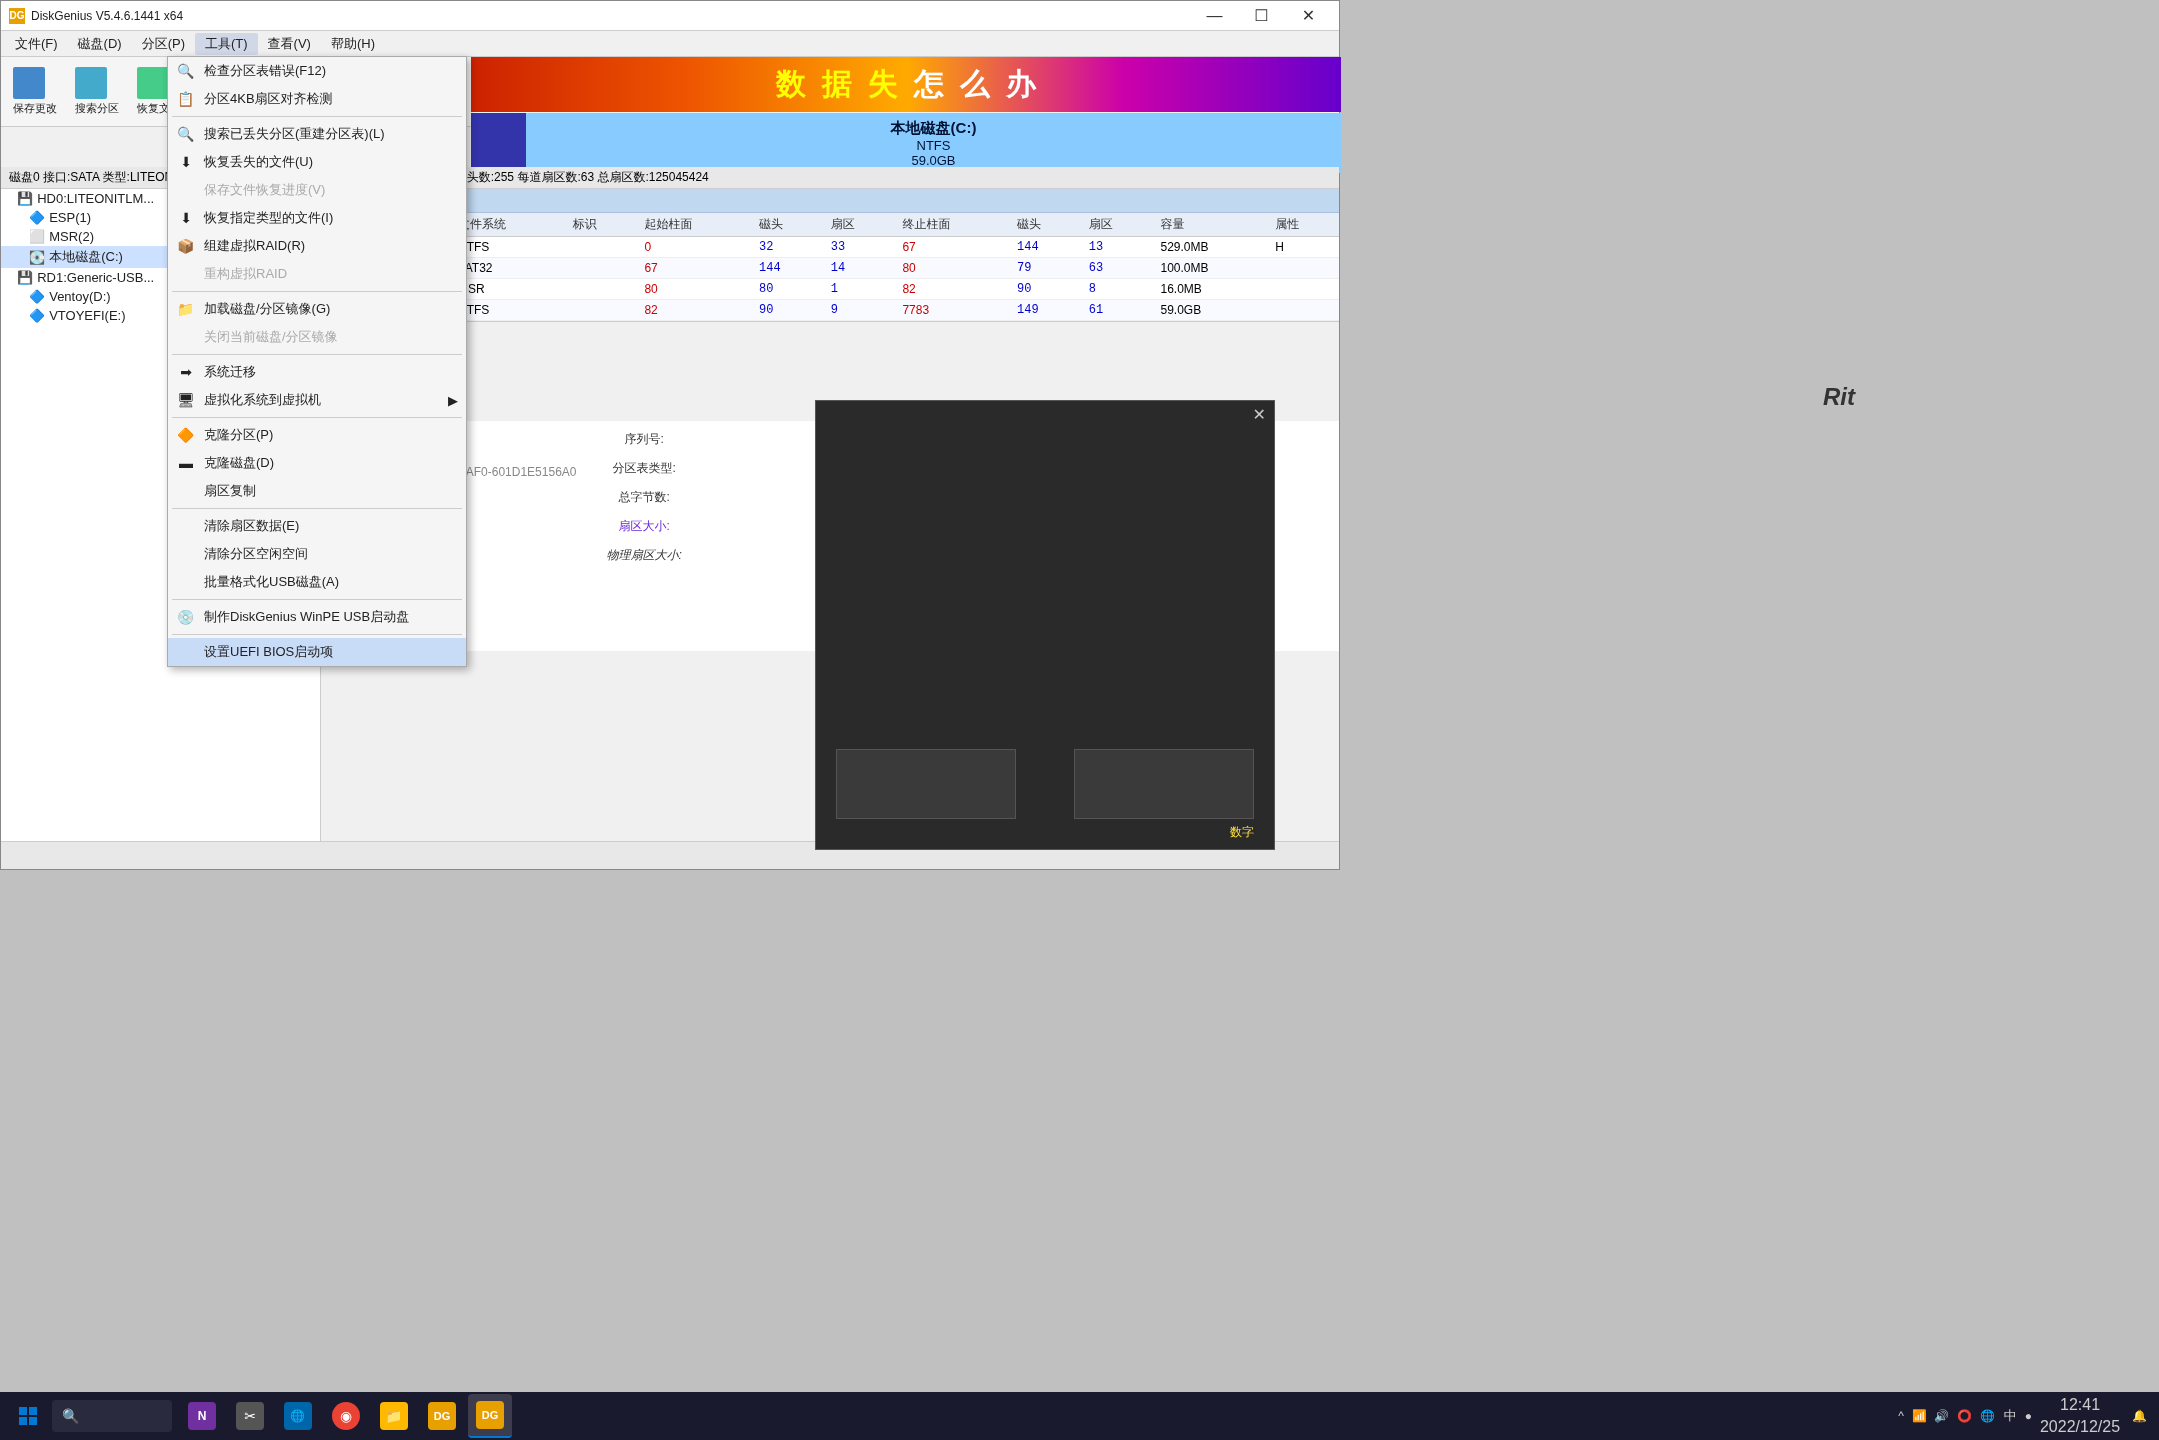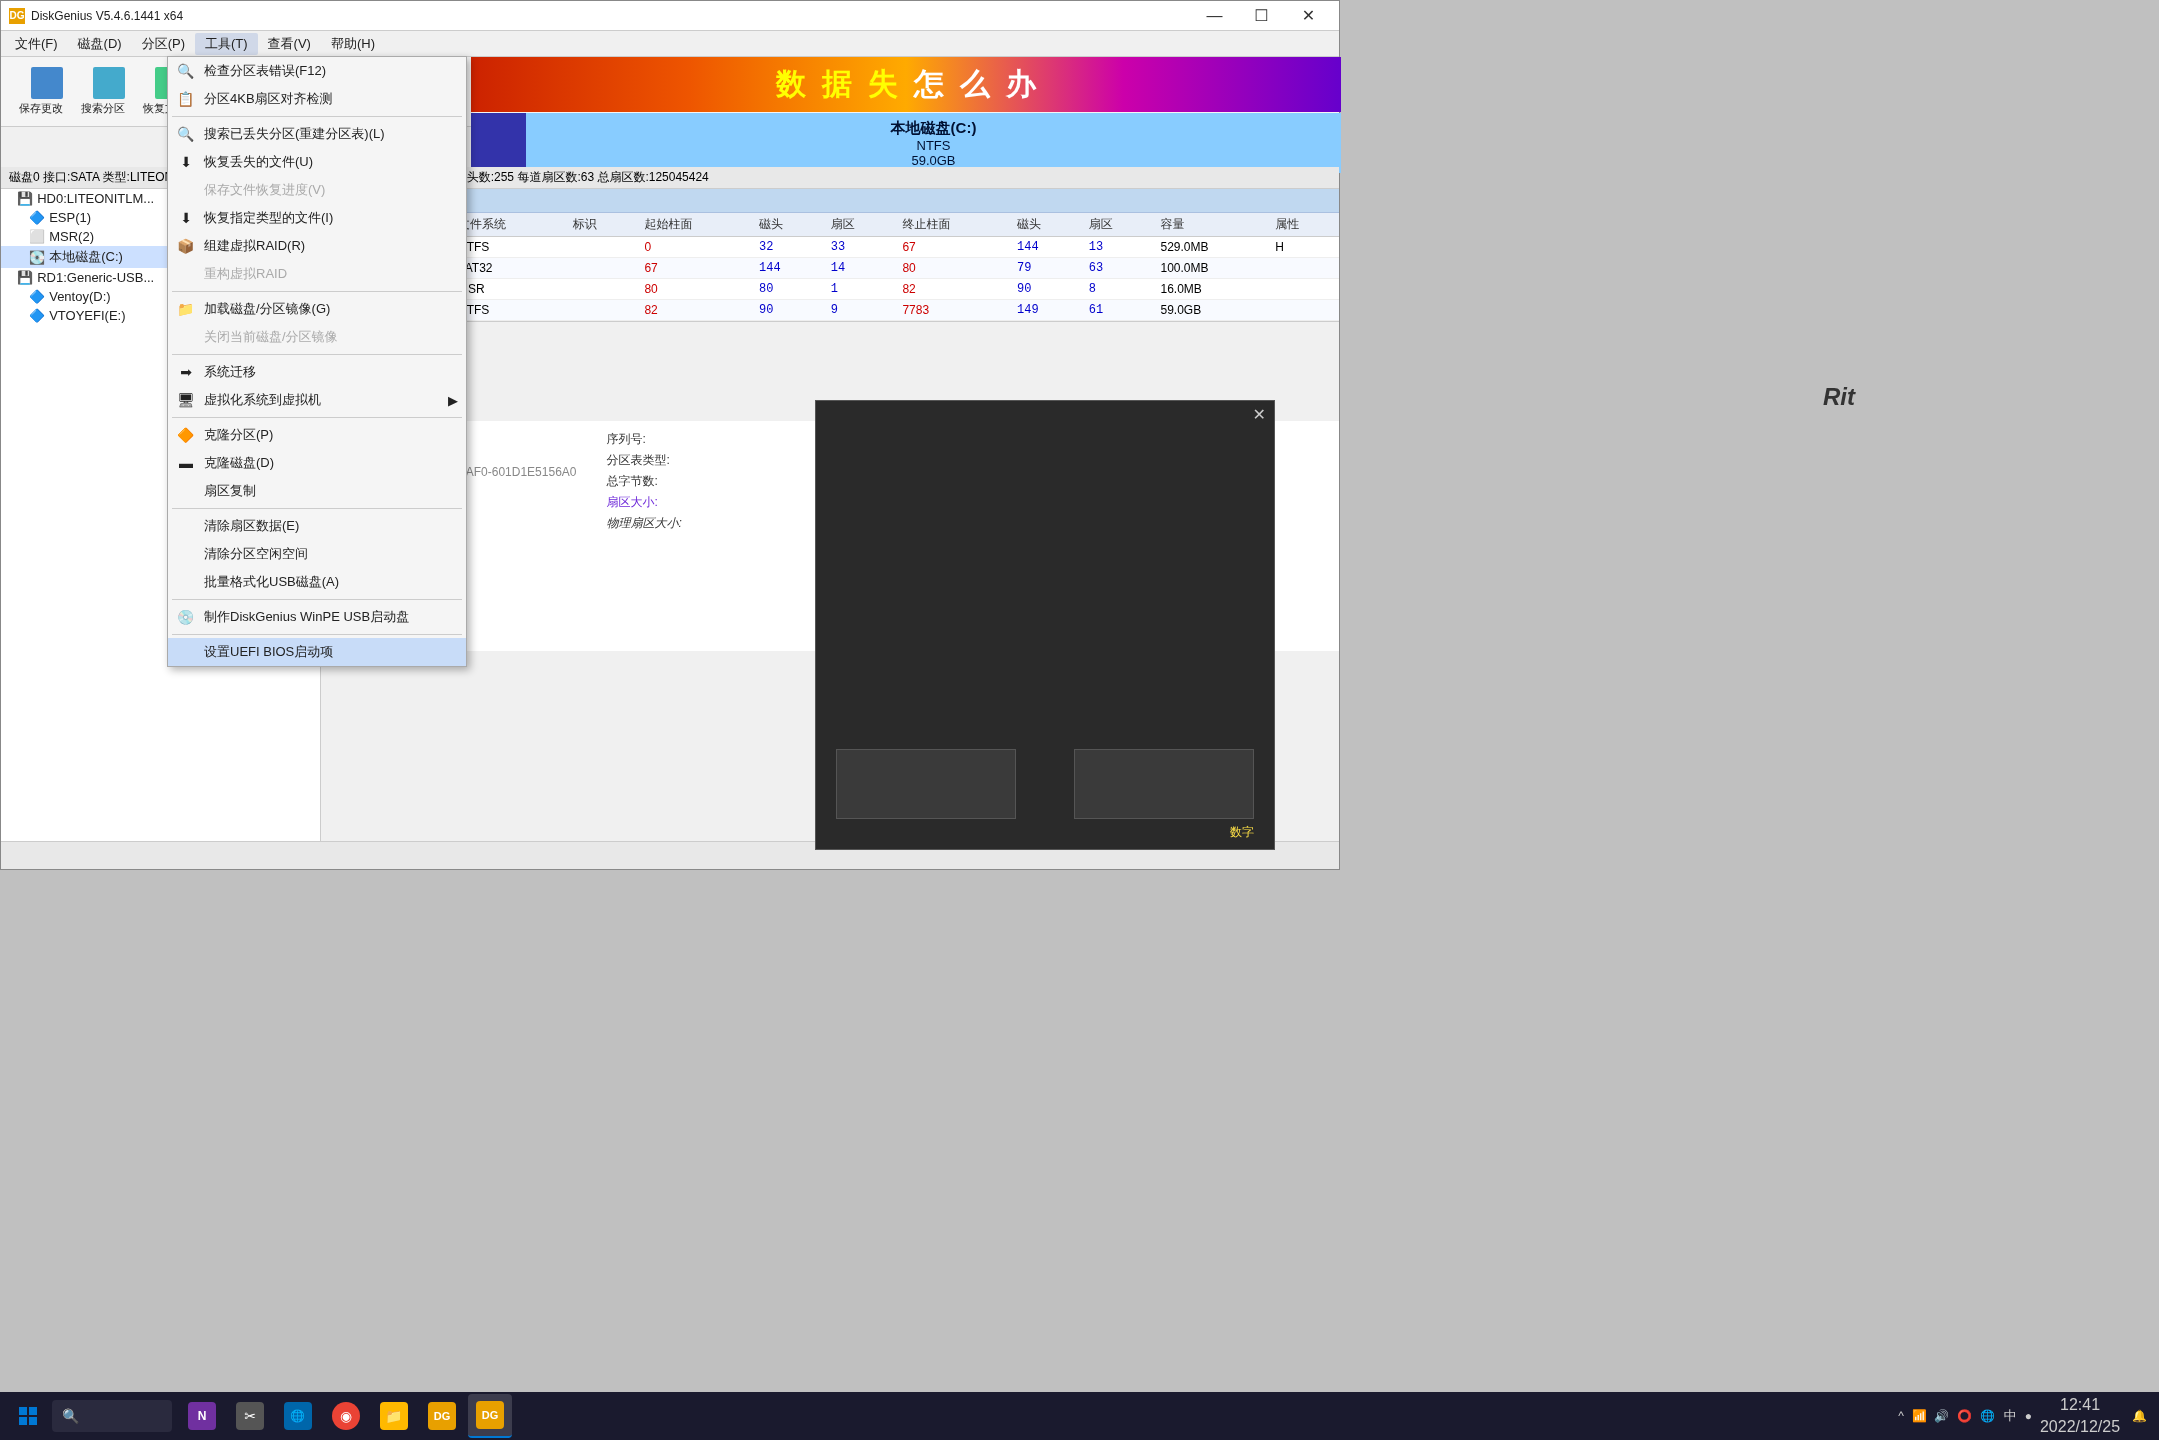--- a/index.html
+++ b/index.html
@@ -75,21 +75,21 @@
     .toolbar {
       height: 70px;
       background: #f5f5f5;
       border-bottom: 1px solid #ccc;
       display: flex;
       align-items: center;
       padding: 4px 8px;
       gap: 4px;
     }
     .toolbar-btn {
-      display: flex; flex-direction: column; align-items: flex-end;
+      display: flex; flex-direction: column; align-items: flex-start;
       width: 58px; height: 60px;
       cursor: pointer; padding: 4px;
       border-radius: 2px;
       font-size: 11px; color: #222;
       justify-content: center; gap: 2px;
     }
     .toolbar-icon {
       width: 32px; height: 32px;
       background: #888;
       border-radius: 2px;
@@ -523,21 +523,21 @@
         <span style="color:#0000cc;">SATA</span>
         <span style="color:#0000cc;">LITEONITLMH-64V2M</span>
         <span style="color:#888;">966586FF-5E76-4F06-8AF0-601D1E5156A0</span>
         <span style="color:#333;">固态</span>
         <span style="color:#0000cc;">7783</span>
         <span style="color:#0000cc;">255</span>
         <span style="color:#0000cc;">63</span>
         <span style="color:#0000cc;">59.6GB</span>
         <span style="color:#0000cc;">125045424</span>
       </div>
-      <div style="display:flex;flex-direction:column;gap:4px;">
+      <div style="display:flex;flex-direction:column;gap:12px;align-items:center;">
         <span style="color:#333;">序列号:</span>
         <span style="color:#333;">分区表类型:</span>
         <span style="color:#333;">总字节数:</span>
         <span style="color:#6d28d9;">扇区大小:</span>
         <span style="color:#333;font-style:italic;">物理扇区大小:</span>
       </div>
     </div>
   </div>
 
   <div class="status-bar">

